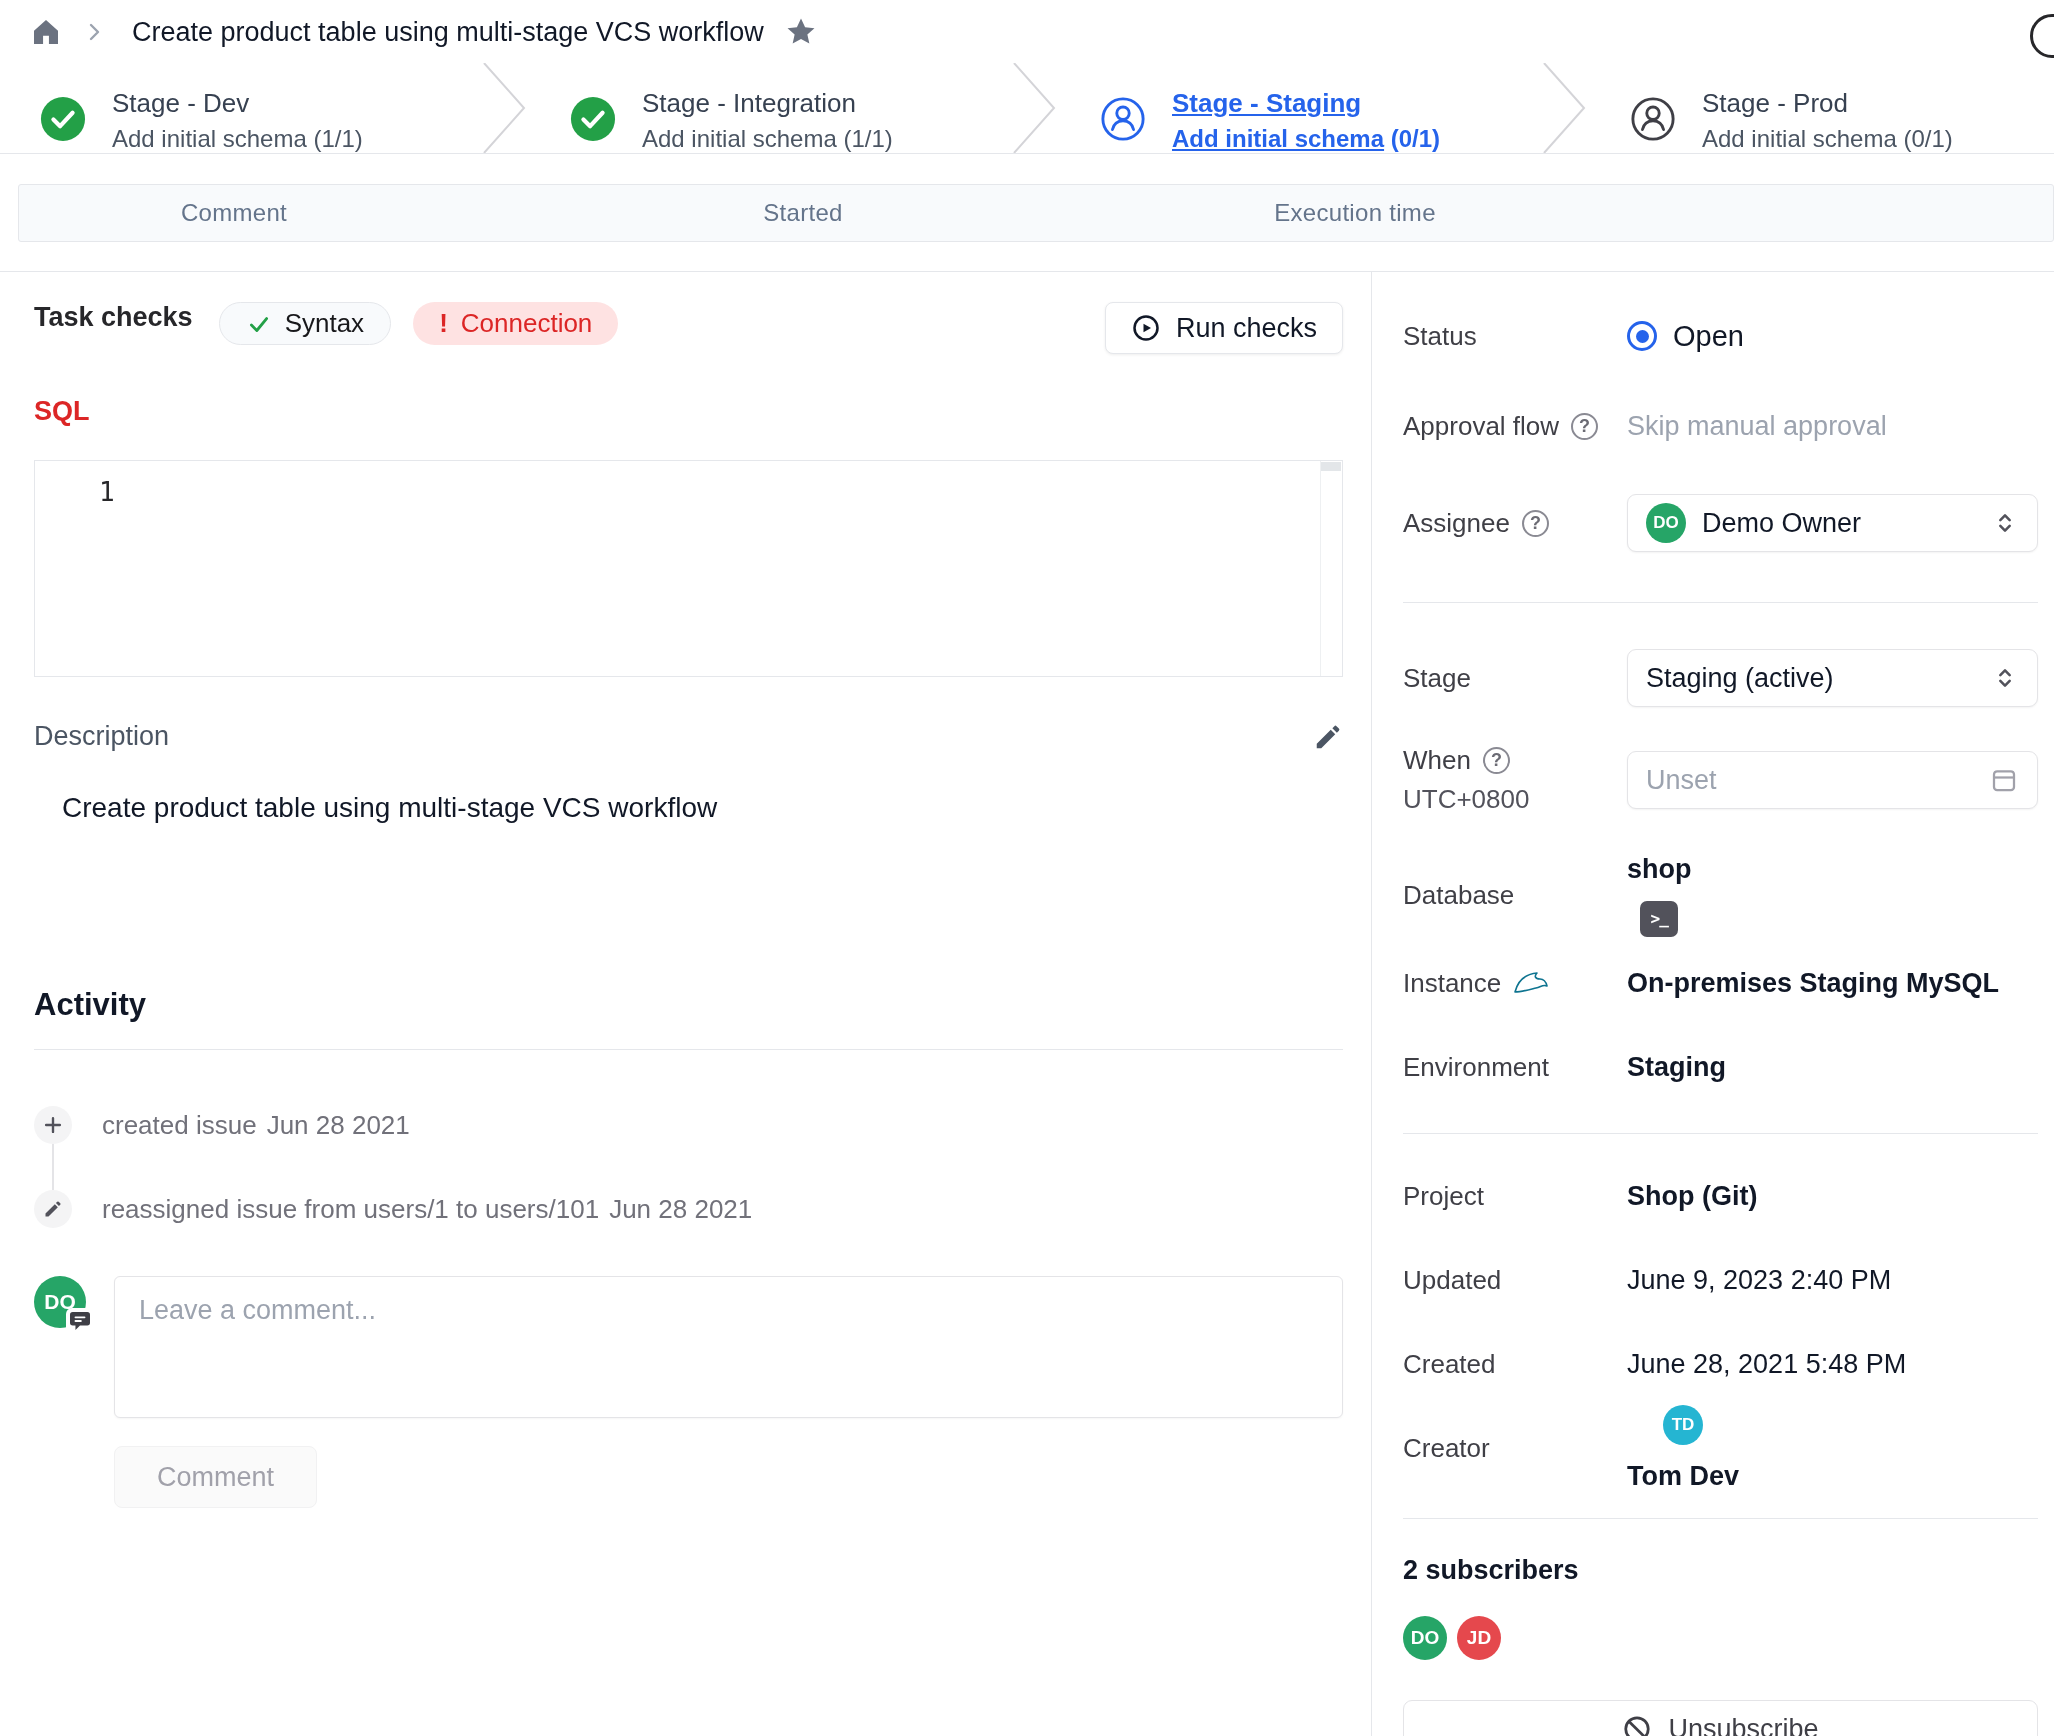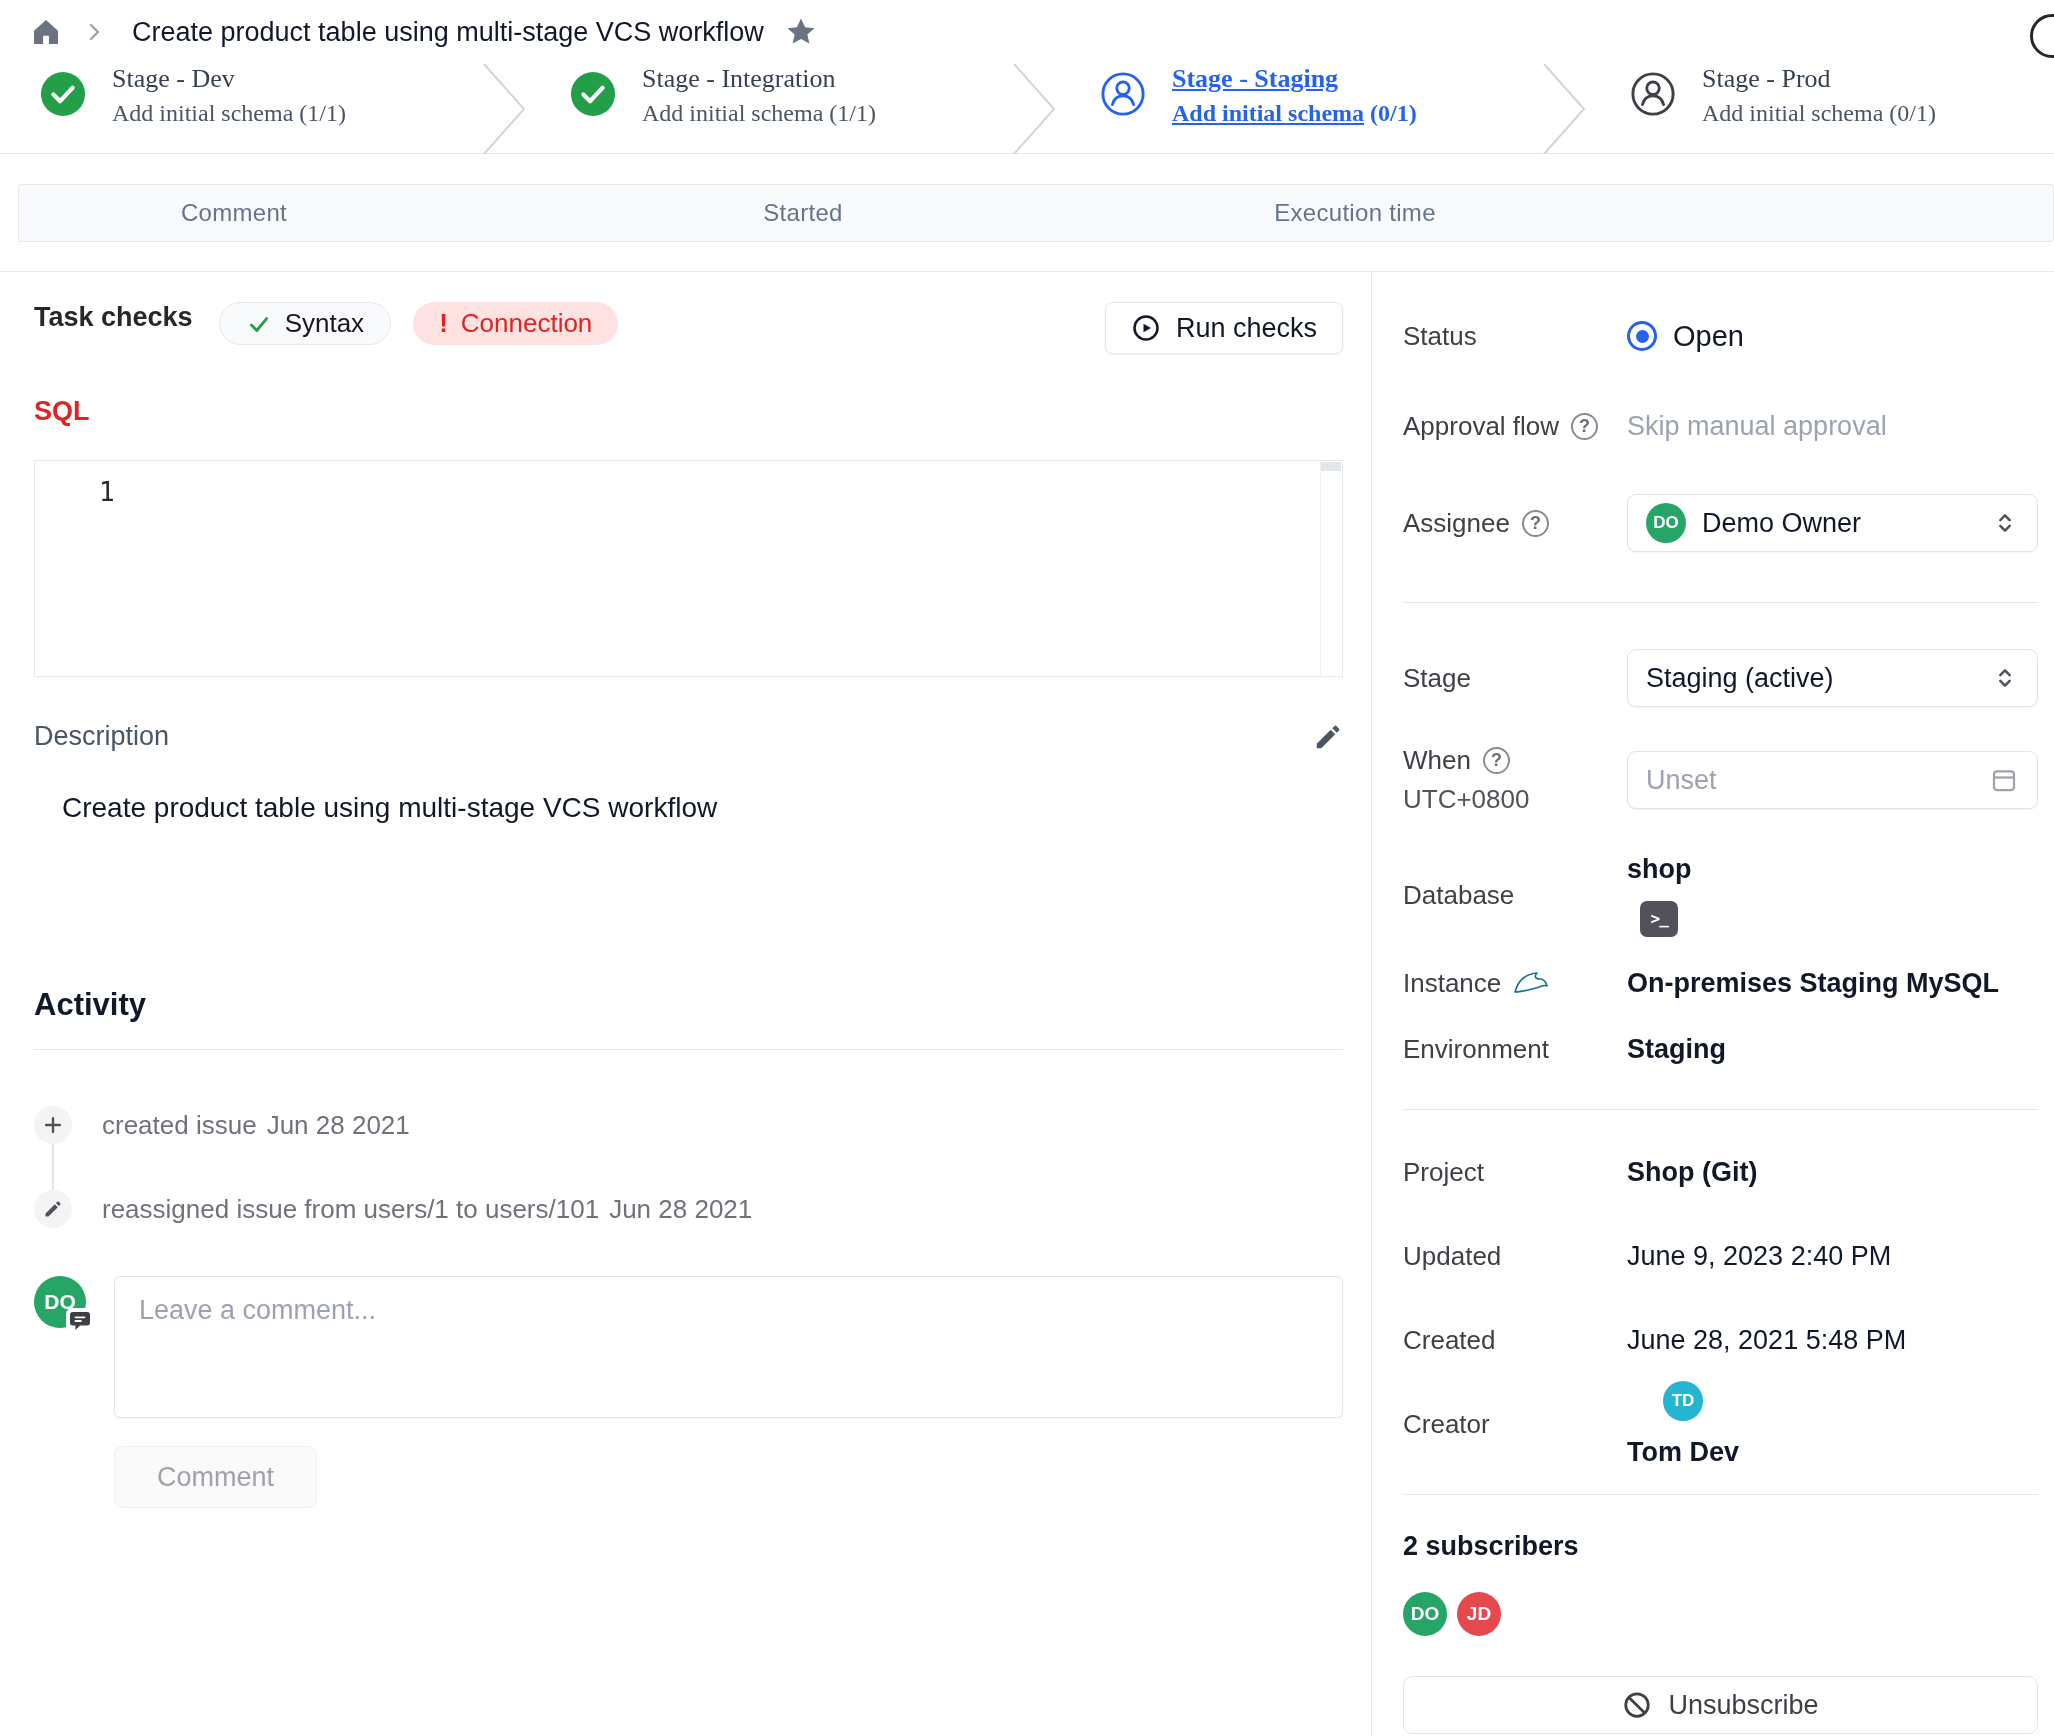--- a/index.html
+++ b/index.html
@@ -11,21 +11,21 @@
   body{margin:0;background:#fff;font-family:"Liberation Sans","DejaVu Sans",sans-serif;color:var(--dark);}
   .page{position:relative;width:2054px;height:1736px;background:#fff;overflow:hidden;}
 
   
   .topbar{display:flex;align-items:center;height:64px;padding-left:30px;gap:20px;}
   .icon-btn{display:inline-flex;align-items:center;justify-content:center;cursor:pointer;background:none;border:none;padding:0;}
   .crumb-title{font-size:27px;color:#111827;margin-left:6px;}
   .corner-icon{position:absolute;top:14px;right:-20px;width:44px;height:44px;border-radius:50%;border:3px solid #27272a;}
 
   
-  .pipeline{display:flex;align-items:flex-start;height:90px;border-bottom:1px solid var(--border);font-family:Liberation Serif, serif;}
+  .pipeline{display:flex;align-items:flex-end;height:90px;border-bottom:1px solid var(--border);}
   .stage{width:478px;display:flex;align-items:center;gap:26px;padding-left:40px;cursor:pointer;}
   .stage:last-child{flex:1;}
   .stage-texts{display:flex;flex-direction:column;gap:6px;}
   .stage-title{font-size:26px;font-weight:500;color:#374151;}
   .stage-sub{font-size:24px;color:#4b5563;}
   .stage.active .stage-title{color:var(--accent-blue);font-weight:700;text-decoration:underline;}
   .stage.active .stage-sub .sub-name{color:var(--accent-blue);font-weight:700;text-decoration:underline;}
   .stage.active .stage-sub .sub-count{color:var(--accent-blue);font-weight:700;}
   .sep{flex:0 0 52px;height:90px;}
 
@@ -363,21 +363,21 @@
       <div class="srow" style="margin-top:44px;height:44px;">
         <span class="slabel">
           <span>Instance</span>
           <svg width="36" height="26" viewBox="0 0 36 26">
               <path d="M2 22 C5 10 13 4 24 3 C21 6 22 9 27 9 C31 9 33 12 34 16 C30 14 28 17 23 18 C15 20 8 22 2 22 Z" fill="none" stroke="#0e7490" stroke-width="1.6" stroke-linejoin="round"></path>
             </svg>
         </span>
         <span class="svalue bold">On-premises Staging MySQL</span>
       </div>
 
-      <div class="srow" style="margin-top:16px;height:44px;align-items:flex-end;">
+      <div class="srow" style="margin-top:40px;height:44px;">
         <span class="slabel">Environment</span>
         <span class="svalue bold">Staging</span>
       </div>
 
       <div class="sdivider" style="margin-top:44px;"></div>
 
       <div class="srow" style="margin-top:40px;height:44px;">
         <span class="slabel">Project</span>
         <span class="svalue bold">Shop (Git)</span>
       </div>

